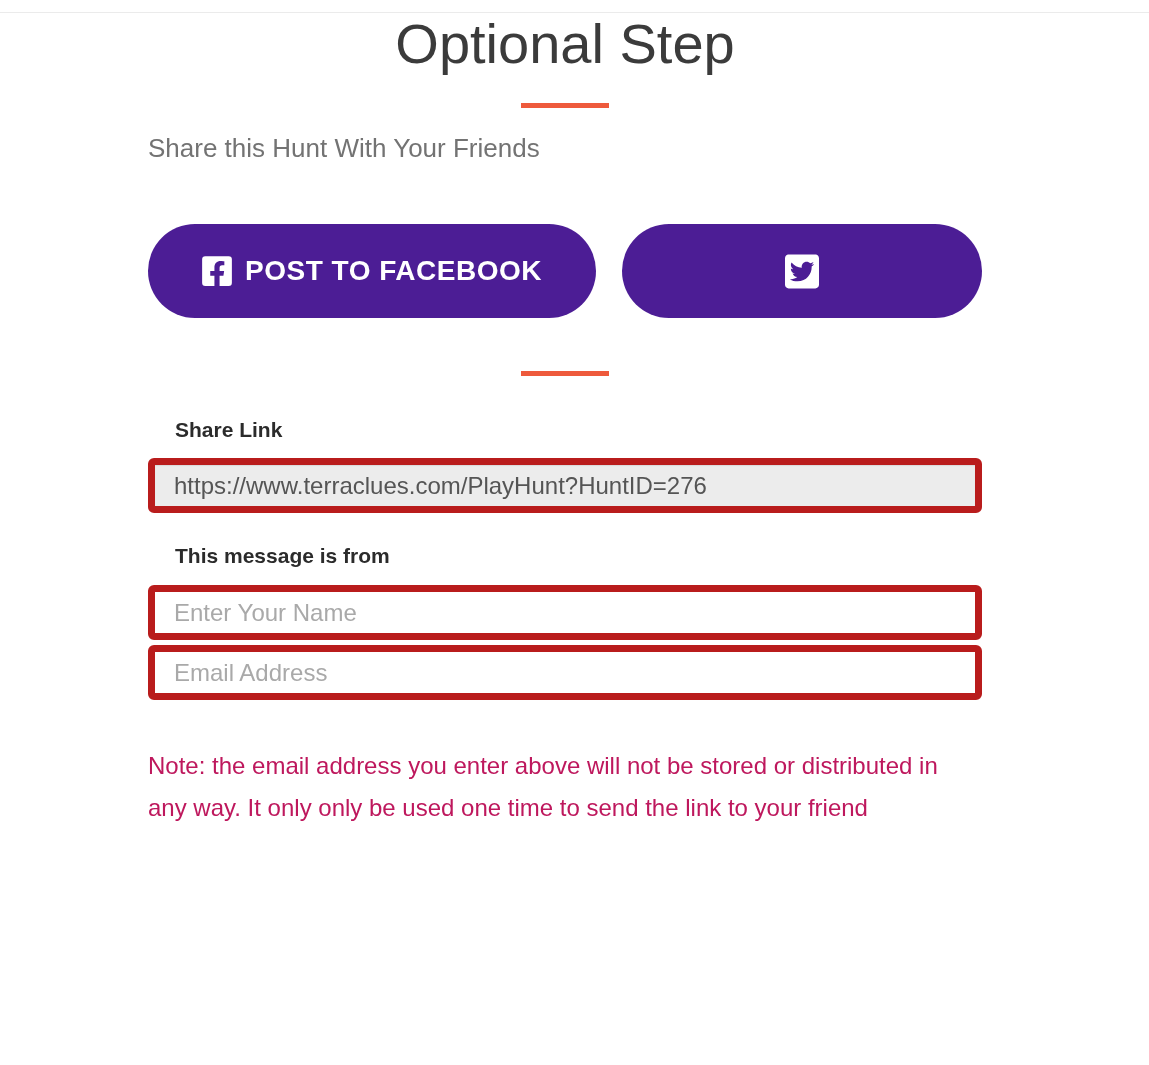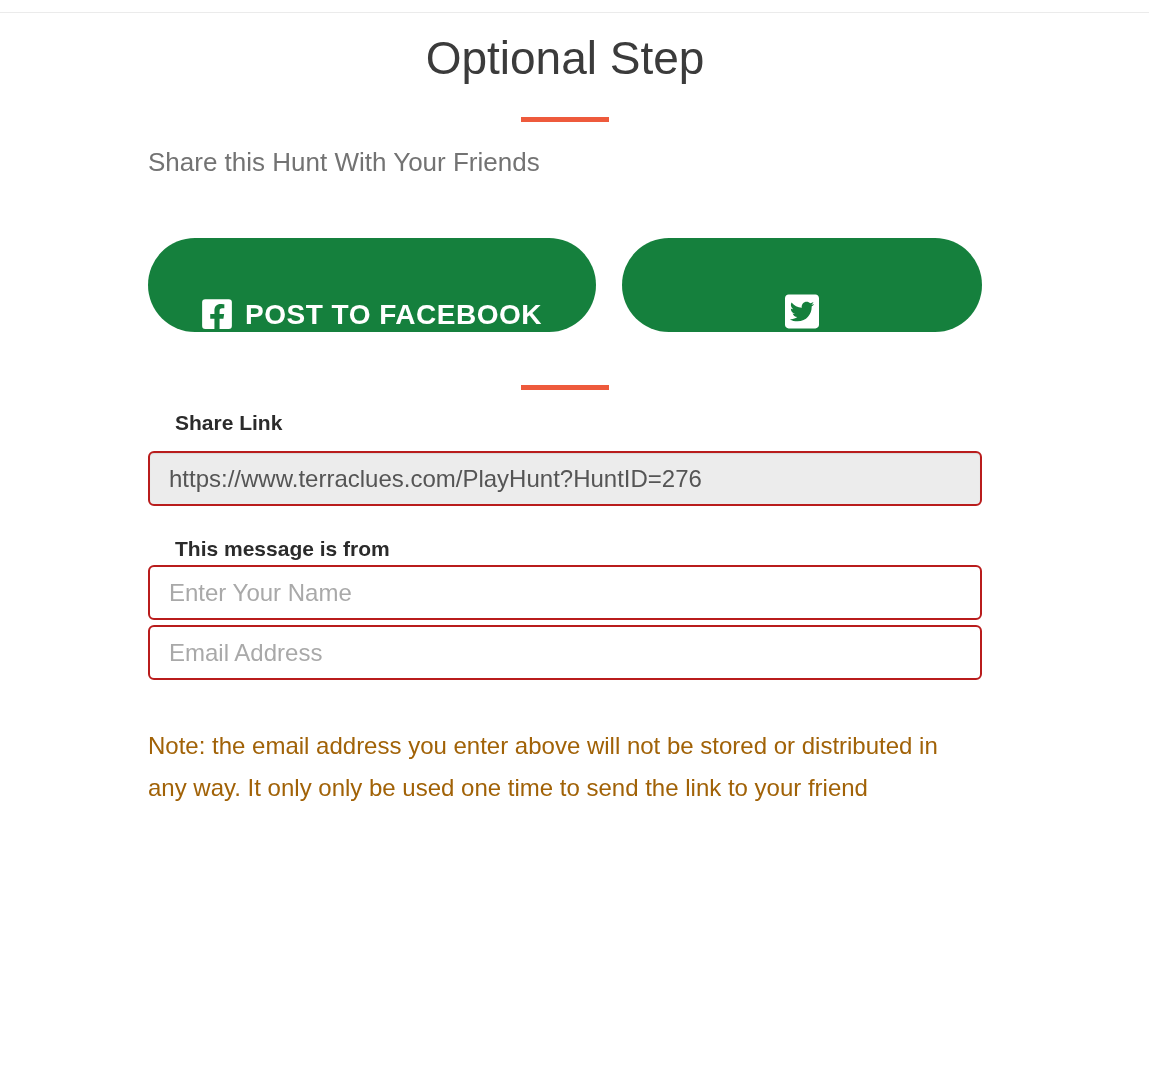--- a/index.html
+++ b/index.html
@@ -16,23 +16,23 @@
     position: absolute;
     top: 12px; left: 0; right: 0;
     border-top: 1px solid #ebebeb;
   }
   .container {
     width: 834px;
     margin-left: 148px;
   }
   .page-title {
     margin: 0;
-    padding-top: 27px;
+    padding-top: 13px;
     text-align: center;
-    font-size: 46px;
+    font-size: 56px;
     font-weight: 400;
     line-height: 62px;
     color: #3b3b3b;
   }
   .accent-divider {
     width: 88px;
     height: 5px;
     margin: 28px auto 0 auto;
     background: #ee5a3c;
   }
@@ -46,79 +46,79 @@
   }
   .buttons-row {
     display: flex;
     margin-top: 62px;
     gap: 26px;
   }
   .pill-btn {
     height: 94px;
     border: none;
     border-radius: 47px;
-    background: #15803d;
+    background: #4c1d95;
     color: #ffffff;
     font-family: "Liberation Sans", sans-serif;
     font-weight: 700;
     font-size: 28px;
     letter-spacing: 0.5px;
     display: flex;
-    align-items: flex-end;
+    align-items: center;
     justify-content: center;
     gap: 13px;
     cursor: pointer;
   }
   .btn-facebook { width: 448px; }
   .btn-twitter  { width: 360px; }
   .fb-svg { width: 30px; height: 34px; display: block; }
   .tw-svg { width: 34px; height: 39px; display: block; }
   .field-label {
-    margin: 21px 0 0 27px;
+    margin: 42px 0 0 27px;
     font-size: 21px;
     font-weight: 700;
     line-height: 24px;
     color: #2b2b2b;
   }
   .field-label.from-label  { margin-top: 31px; }
   .field-label.email-label { margin-top: 41px; }
   .text-input {
     display: block;
     width: 100%;
     height: 55px;
     margin-top: 16px;
     padding: 0 19px;
     font-family: "Liberation Sans", sans-serif;
     font-size: 24px;
     color: #555555;
     background: #ffffff;
-    border: 2px solid #b91c1c;
+    border: 7px solid #b91c1c;
     border-radius: 6px;
     outline: none;
   }
   .text-input::placeholder { color: #a9a9a9; opacity: 1; }
   .text-input.readonly-grey {
     background: #ececec;
     box-shadow: inset 0 1px 1px rgba(0,0,0,0.08);
   }
-  .name-input  { margin-top: 4px; }
+  .name-input  { margin-top: 17px; }
   .email-input { margin-top: 5px; }
   .or-email-heading {
     margin-top: 43px;
     text-align: center;
     font-size: 26px;
     line-height: 28px;
     color: #7b7b7b;
   }
   .note-text {
     margin-top: 45px;
     width: 820px;
     font-size: 24px;
     line-height: 42px;
-    color: #a16207;
+    color: #be185d;
   }
 </style>
 </head>
 <body>
 
 <div class="top-hairline"></div>
 
 <div class="container">
 
   <h1 class="page-title">Optional Step</h1>

